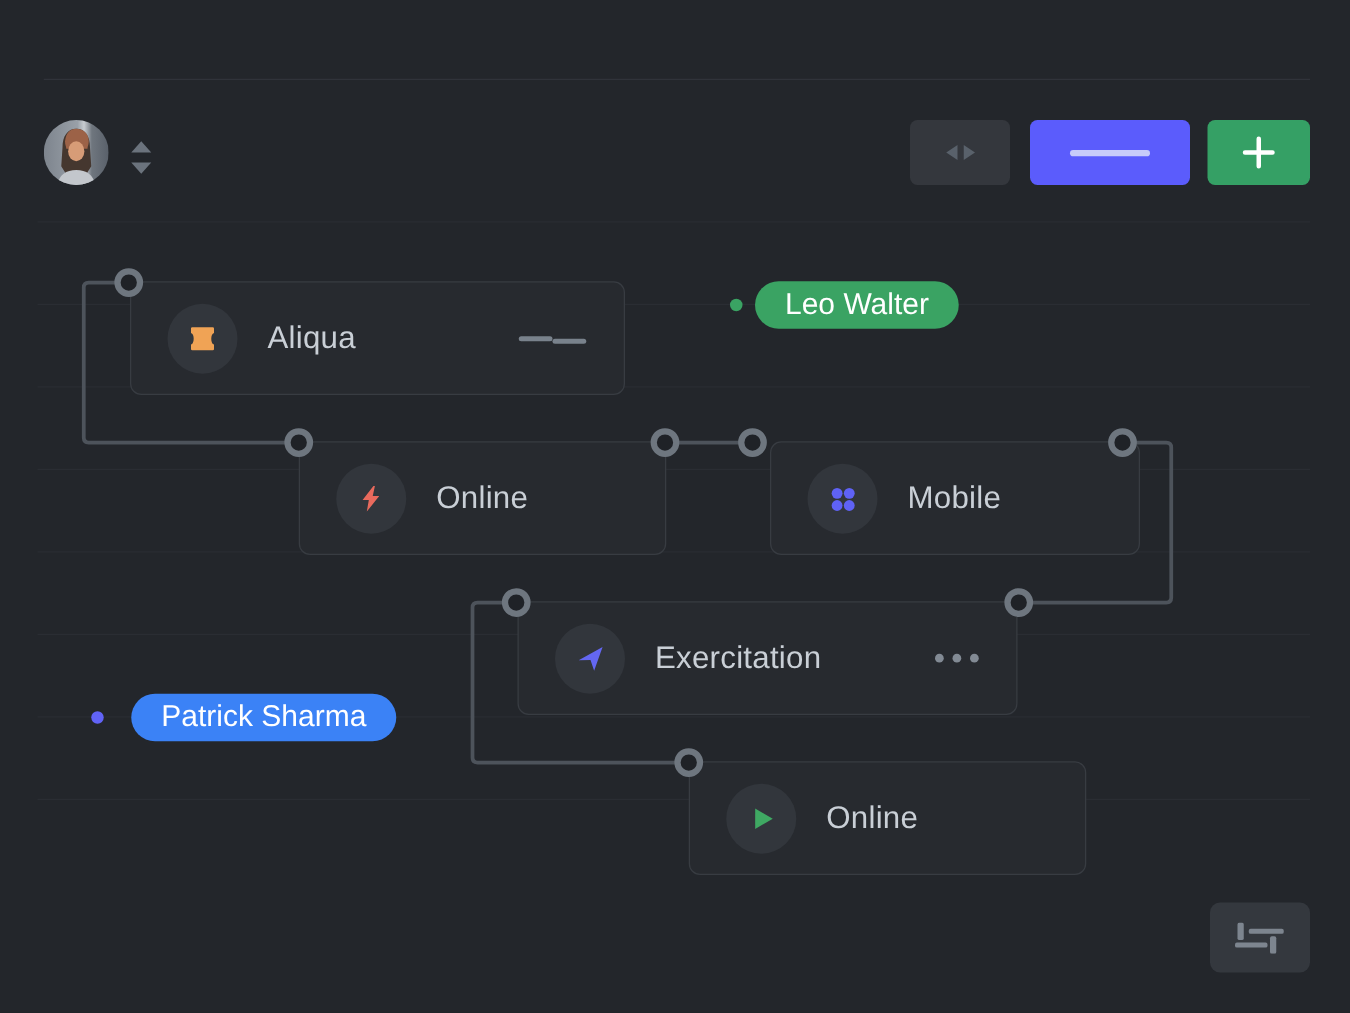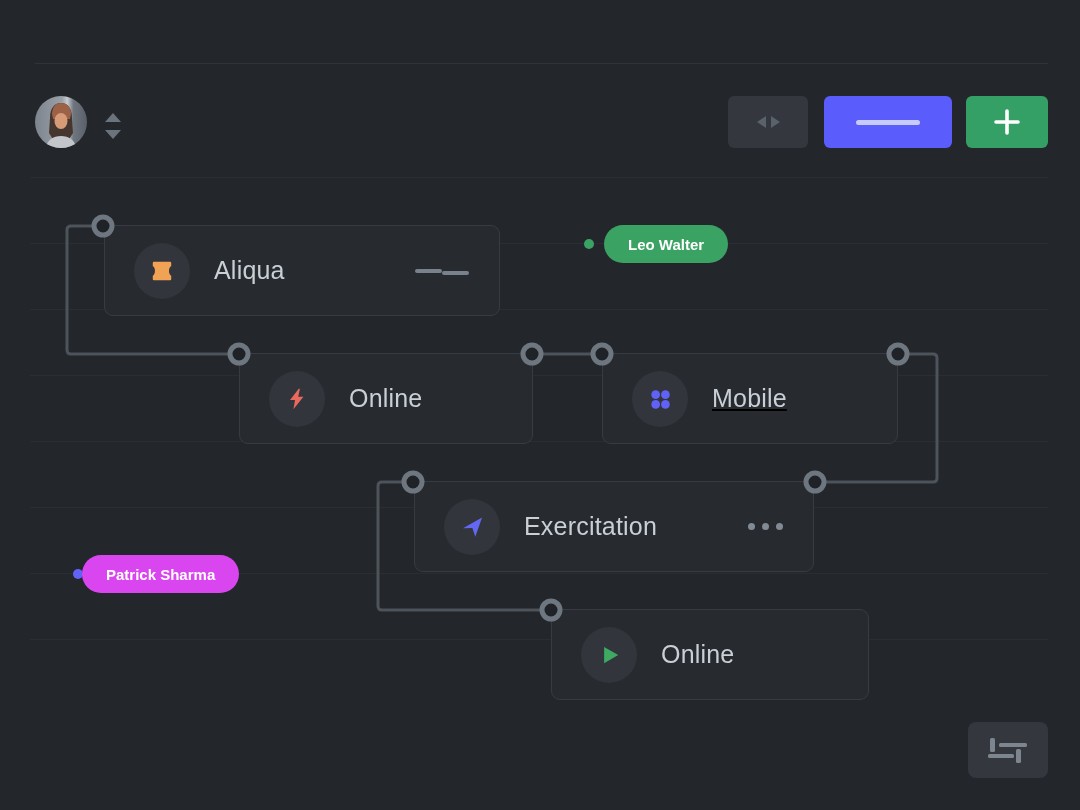--- a/index.html
+++ b/index.html
@@ -17,37 +17,37 @@
   .sort .tri-down{position:absolute;bottom:2px;left:1px;width:0;height:0;border-left:8px solid transparent;border-right:8px solid transparent;border-top:9px solid #6b737d;}
   .btn{position:absolute;top:96px;height:52px;border-radius:6px;border:none;display:flex;align-items:center;justify-content:center;cursor:pointer;z-index:4;padding:0;}
   .btn-resize{left:728px;width:80px;background:#34373d;}
   .btn-primary{left:824px;width:128px;background:#5b5cfc;}
   .btn-primary .bar{width:64px;height:5px;border-radius:2.5px;background:#c7cbfa;}
   .btn-add{left:966px;width:82px;background:#35a065;}
   
   .node{position:absolute;height:91px;background:#272a2f;border:1px solid #383c42;border-radius:9px;display:flex;align-items:center;box-sizing:border-box;z-index:2;margin-top:45px;}
   .node-aliqua{left:104px;top:180px;width:396px;}
   .node-desktop{left:239px;top:308px;width:294px;}
-  .node-mobile{left:602px;top:308px;width:296px;text-decoration:underline;}
+  .node-mobile{left:616px;top:308px;width:296px;}
   .node-exercitation{left:414px;top:436px;width:400px;}
   .node-online{left:551px;top:564px;width:318px;}
   .node-icon{flex:0 0 56px;width:56px;height:56px;border-radius:50%;background:#32363c;margin-left:29px;display:flex;align-items:center;justify-content:center;}
   .node-label{margin-left:24px;font-size:25px;color:#c9cfd6;letter-spacing:.2px;white-space:nowrap;}
   .trailing{margin-left:auto;margin-right:30px;display:flex;align-items:center;}
   .handle-icon span{display:block;width:27px;height:4px;border-radius:2px;background:#79828c;}
   .handle-icon span + span{margin-top:5px;}
   .ellipsis-icon{display:flex;gap:7px;}
   .ellipsis-icon i{width:7px;height:7px;border-radius:50%;background:#828a94;}
   
   .wires{position:absolute;inset:0;z-index:1;}
   .port{position:absolute;width:13px;height:13px;box-sizing:content-box;border:5px solid #6e767f;border-radius:50%;background:#1f2227;transform:translate(-50%,-50%);z-index:3;cursor:crosshair;}
   
-  .badge{position:absolute;height:38px;border-radius:19px;display:flex;align-items:center;padding:0 24px;font-size:15px;font-weight:700;color:#ffffff;z-index:3;white-space:nowrap;text-align:right;}
+  .badge{position:absolute;height:38px;border-radius:19px;display:flex;align-items:center;padding:0 24px;font-size:24px;font-weight:400;color:#ffffff;z-index:3;white-space:nowrap;text-align:right;}
   .badge-leo{left:604px;top:225px;background:#3aa363;}
-  .badge-patrick{left:82px;top:555px;background:#d946ef;}
+  .badge-patrick{left:105px;top:555px;background:#3b82f6;}
   .dot{position:absolute;width:10px;height:10px;border-radius:50%;z-index:3;}
   .dot-leo{left:584px;top:239px;background:#3aa363;}
   .dot-patrick{left:73px;top:569px;background:#6163f6;}
   
   .btn-settings{position:absolute;left:968px;top:722px;width:80px;height:56px;background:#34383e;border:none;border-radius:8px;display:flex;align-items:center;justify-content:center;cursor:pointer;z-index:4;}
 </style>
 </head>
 <body>
 
 <div class="canvas">

